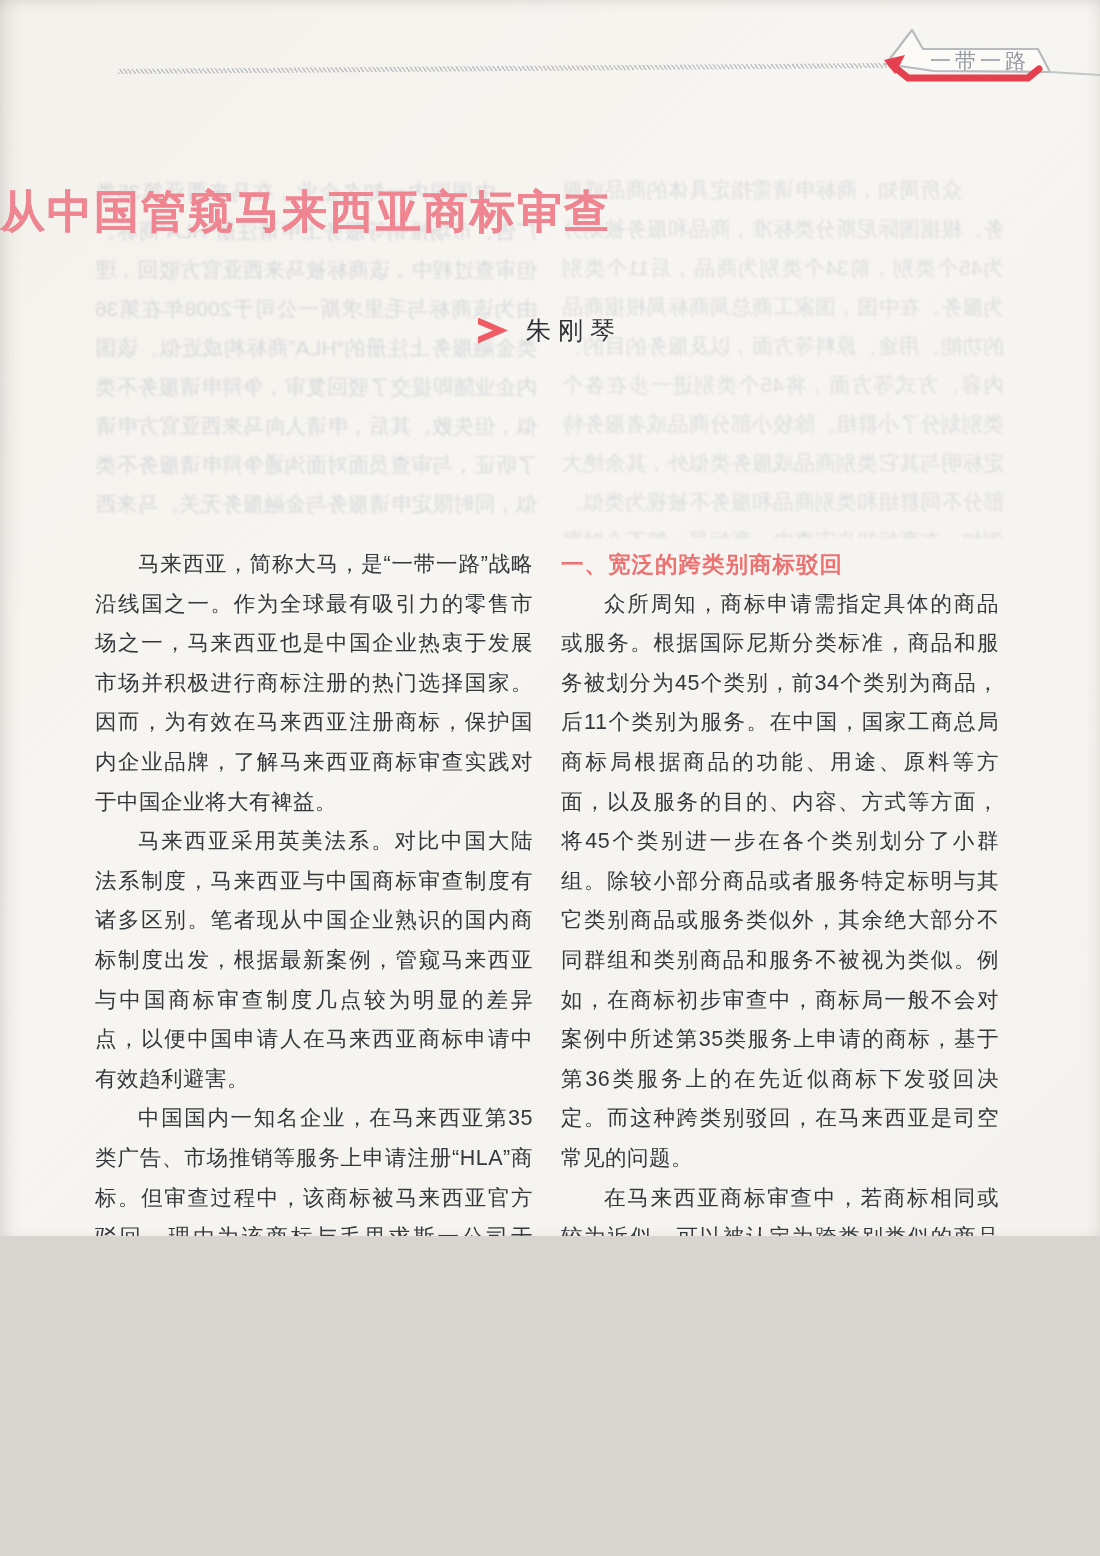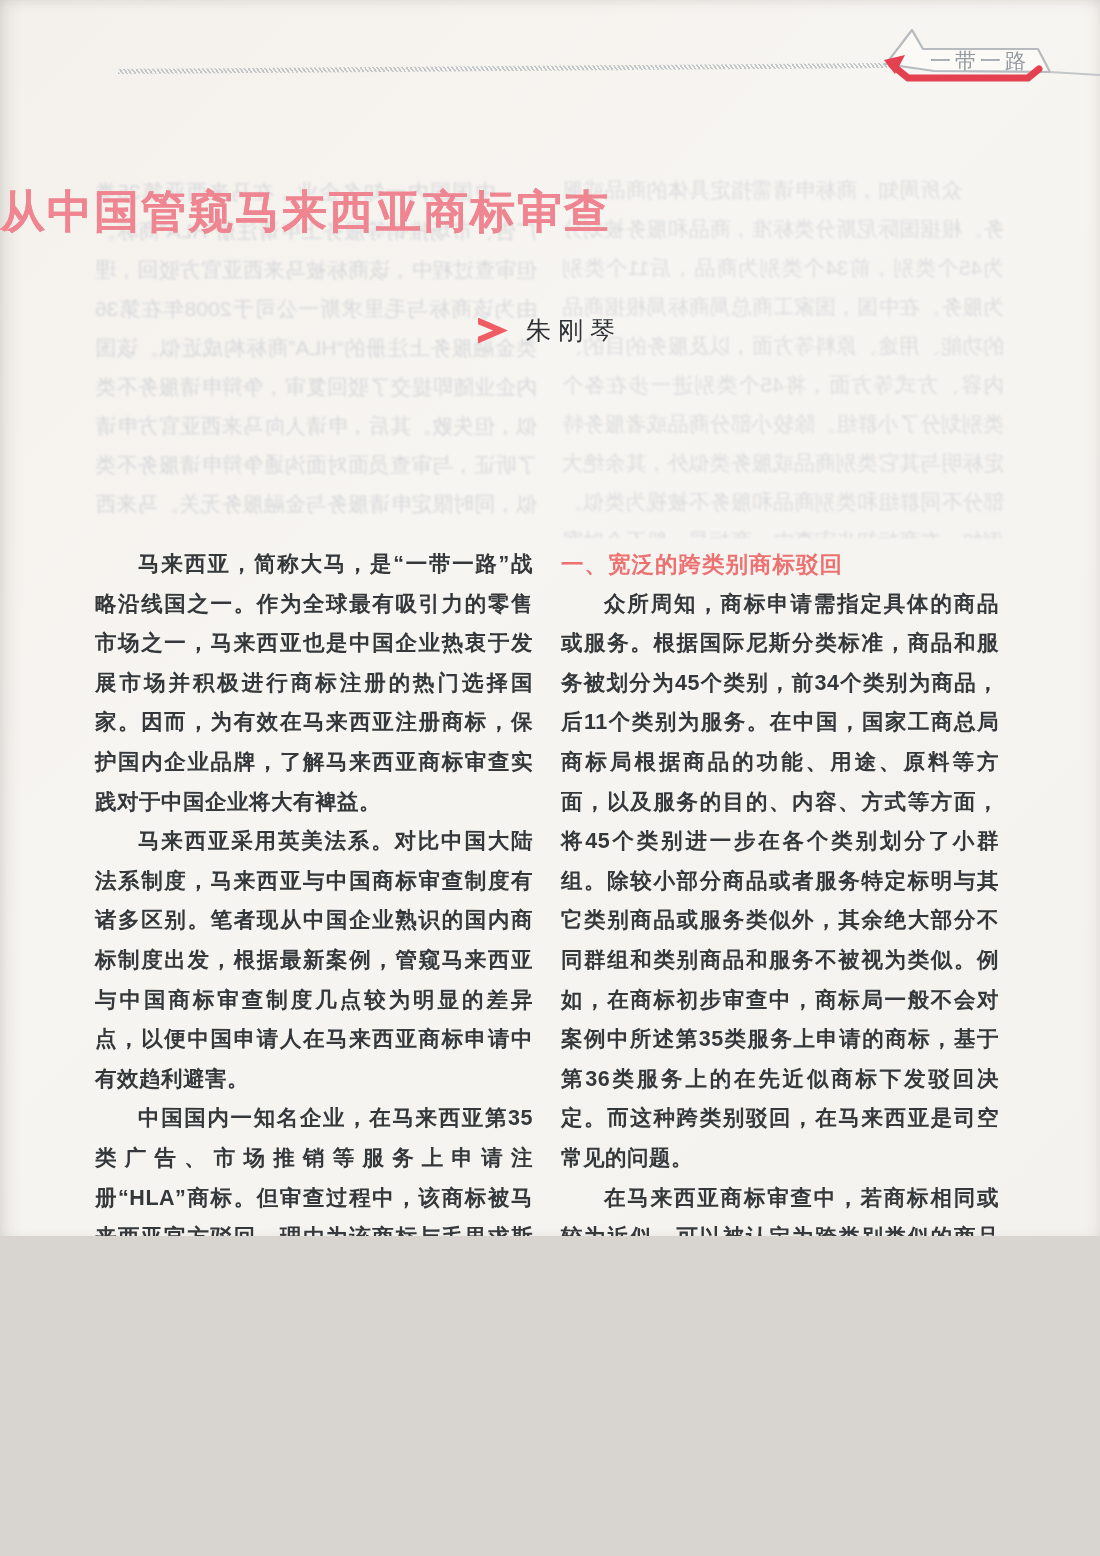--- a/index.html
+++ b/index.html
@@ -62,21 +62,20 @@
     position:relative;
     margin:198px 0 0 95px;
     width:905px;
     display:flex; gap:28px;
   }
   .col { width:438px; }
   .col p {
     font-size:21.5px; line-height:39.6px; color:#34383b;
     text-align:justify; text-indent:2em;
     letter-spacing:.5px;
-    font-weight:bold;
   }
   .section-heading {
     font-size:22.5px; line-height:39.6px; font-weight:700;
     color:#ec7272; letter-spacing:1px;
   }
 
   .footer {
     position:absolute; left:420px; top:1448px;
     display:flex; align-items:flex-start; gap:14px;
   }

